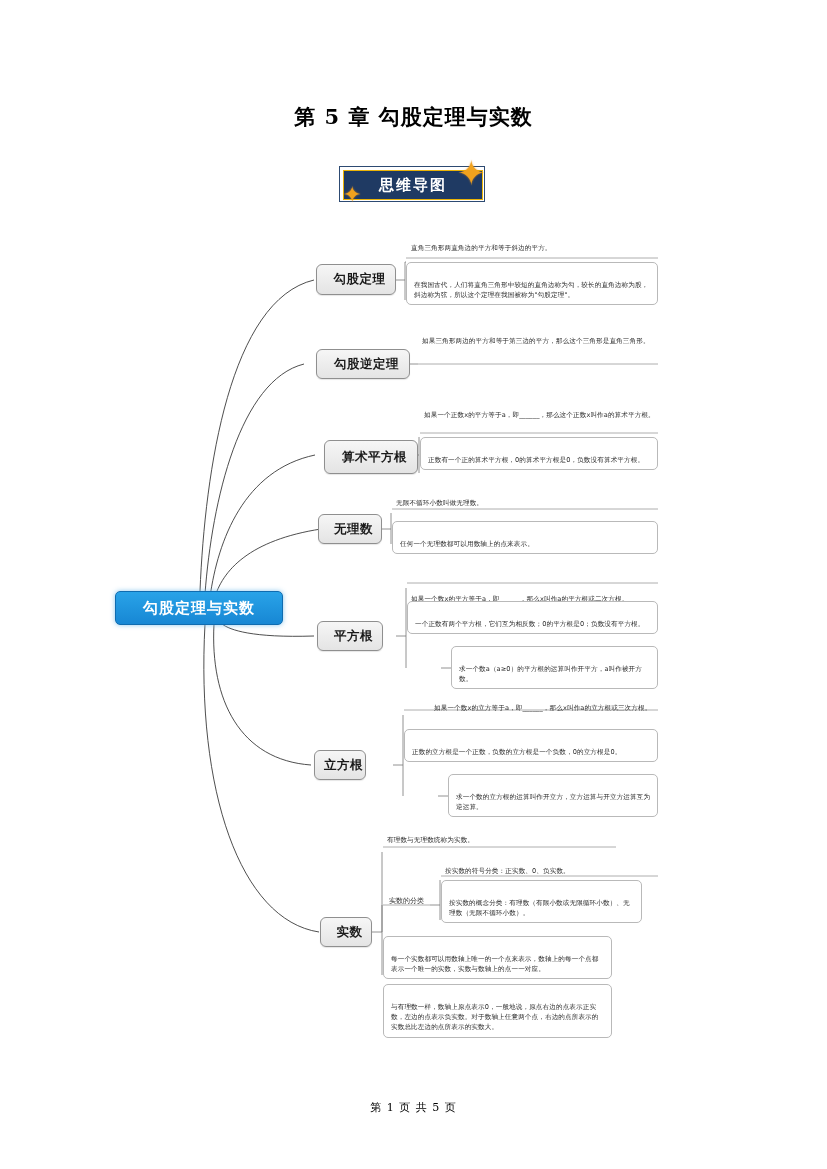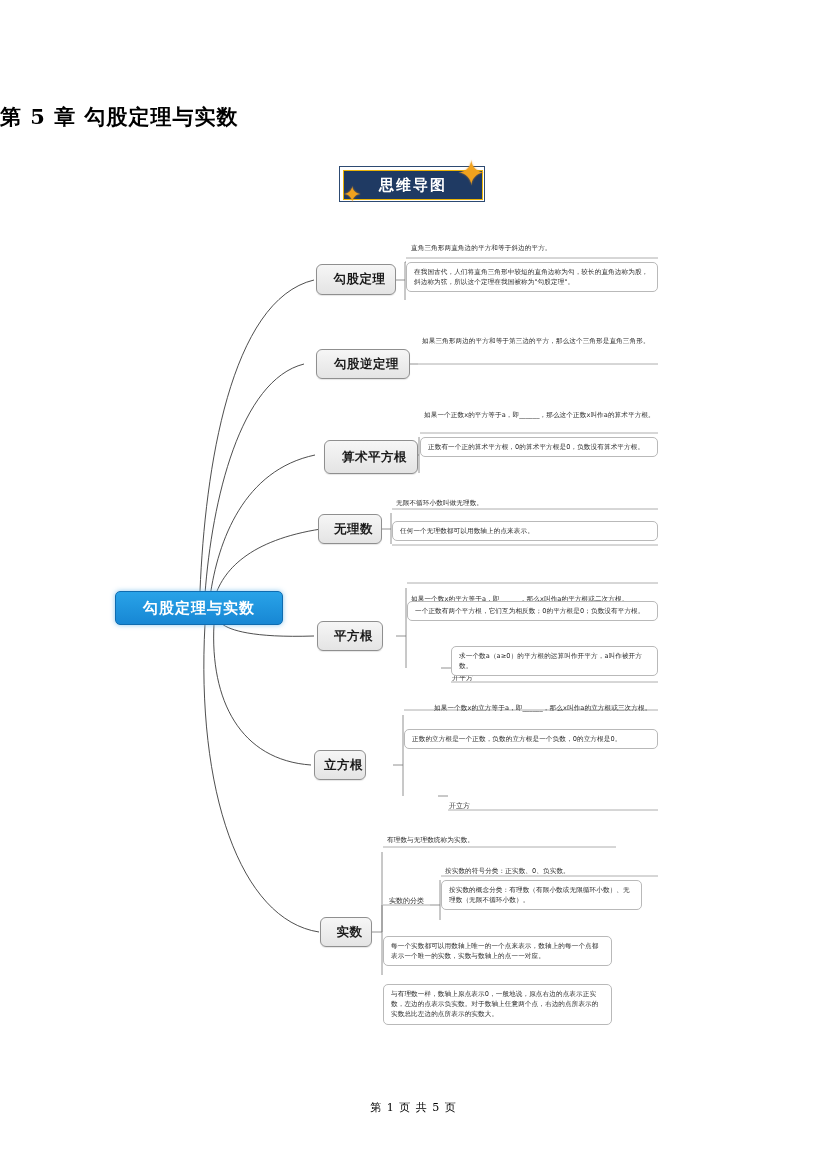--- a/index.html
+++ b/index.html
@@ -20,21 +20,21 @@
     width: 827px;
     height: 1169px;
   }
 
   
   .doc-title {
     position: absolute;
     left: 0;
     top: 103px;
     width: 827px;
-    text-align: left;
+    text-align: center;
     font-family: "DejaVu Serif", "Liberation Serif", serif;
     font-size: 21px;
     font-weight: bold;
     color: #000000;
     letter-spacing: 1px;
   }
 
   
   .banner-wrap {
     position: absolute;
@@ -150,21 +150,21 @@
     font-size: 6.6px;
     line-height: 1.55;
     color: #2b2b2b;
     box-sizing: border-box;
     letter-spacing: 0.1px;
   }
   .leaf.boxed {
     border: 1px solid #b9b9b9;
     border-radius: 5px;
     background: #ffffff;
-    padding: 4px 6px 4px 7px;
+    padding: 17px 6px 4px 7px;
   }
   .leaf.plain {
     padding: 0 2px 2px 2px;
   }
 
   
   .footer {
     position: absolute;
     left: 0;
     top: 1100px;
@@ -349,20 +349,21 @@
 
   <div class="leaf plain" style="left:394px; top:498px; width:264px;">无限不循环小数叫做无理数。</div>
   <div class="leaf boxed" style="left:392px; top:521px; width:266px;">任何一个无理数都可以用数轴上的点来表示。</div>
 
   <div class="leaf plain" style="left:409px; top:576px; width:249px;margin-top:18px;">如果一个数x的平方等于a，即______，那么x叫作a的平方根或二次方根。</div>
   <div class="leaf boxed" style="left:407px; top:601px; width:251px;">一个正数有两个平方根，它们互为相反数；0的平方根是0；负数没有平方根。</div>
   <div class="leaf boxed" style="left:451px; top:646px; width:207px;">求一个数a（a≥0）的平方根的运算叫作开平方，a叫作被开方数。</div>
 
   <div class="leaf plain" style="left:406px; top:703px; width:252px;margin-left:26px;">如果一个数x的立方等于a，即______，那么x叫作a的立方根或三次方根。</div>
   <div class="leaf boxed" style="left:404px; top:729px; width:254px;">正数的立方根是一个正数，负数的立方根是一个负数，0的立方根是0。</div>
+  <div class="leaf boxed" style="left:448px; top:774px; width:210px;">求一个数的立方根的运算叫作开立方，立方运算与开立方运算互为逆运算。</div>
 
   <div class="leaf plain" style="left:385px; top:835px; width:231px;">有理数与无理数统称为实数。</div>
   <div class="leaf plain" style="left:443px; top:866px; width:215px;">按实数的符号分类：正实数、0、负实数。</div>
   <div class="leaf boxed" style="left:441px; top:880px; width:201px;">按实数的概念分类：有理数（有限小数或无限循环小数）、无理数（无限不循环小数）。</div>
   <div class="leaf boxed" style="left:383px; top:936px; width:229px;">每一个实数都可以用数轴上唯一的一个点来表示，数轴上的每一个点都表示一个唯一的实数，实数与数轴上的点一一对应。</div>
   <div class="leaf boxed" style="left:383px; top:984px; width:229px;">与有理数一样，数轴上原点表示0，一般地说，原点右边的点表示正实数，左边的点表示负实数。对于数轴上任意两个点，右边的点所表示的实数总比左边的点所表示的实数大。</div>
 
   <div class="footer">第 1 页 共 5 页</div>
 
 </div>

